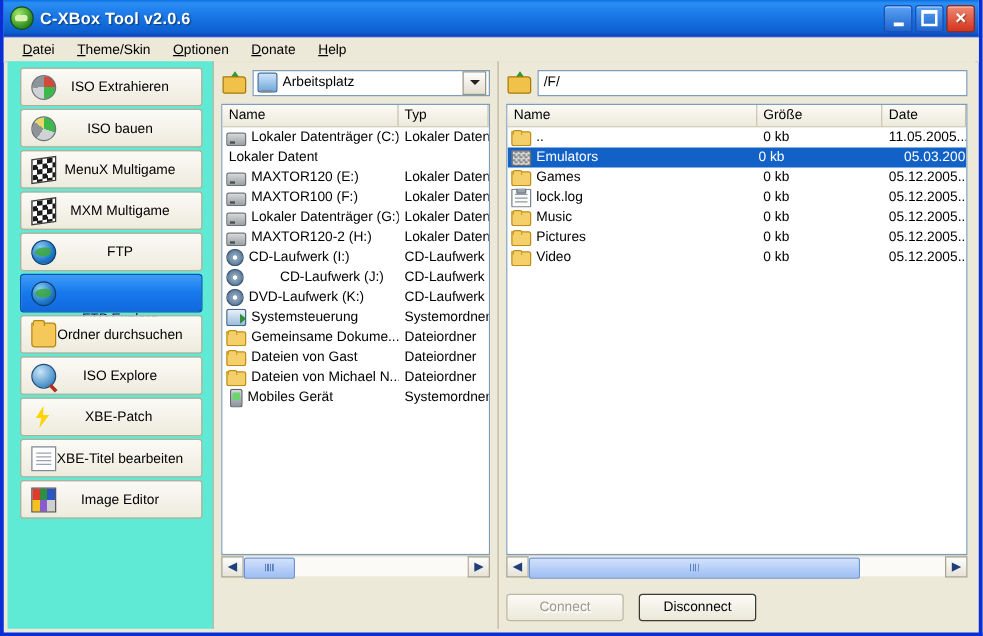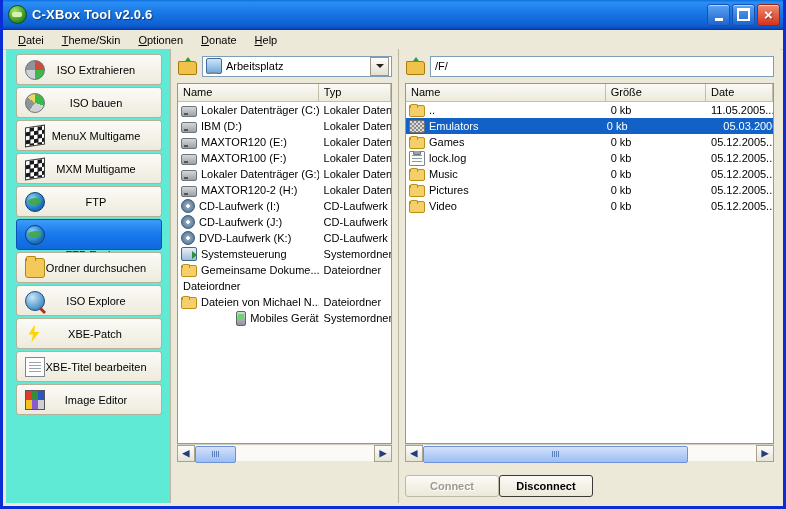--- a/index.html
+++ b/index.html
@@ -221,21 +221,21 @@
     display:flex;align-items:center;justify-content:center;
   }
   .hs-thumb:after{content:"";width:7px;height:6px;background:repeating-linear-gradient(90deg,#5c7fbe 0 1px,transparent 1px 2px);}
   
   .footer{flex:none;height:34px;display:flex;align-items:center;padding-top:8px;}
   .btn{
     height:22px;min-width:94px;box-sizing:border-box;
     background:linear-gradient(180deg,#fbfaf6,#ece9da);
     border:1px solid #8d8974;border-radius:3px;
     font-size:11px;color:#000;display:flex;align-items:center;justify-content:center;
-    cursor:pointer;font-weight:bold;
+    cursor:pointer;margin-right:12px;
   }
   .btn.disabled{color:#9c9a8e;border-color:#bdb9a6;text-shadow:1px 1px 0 #fff;cursor:default;}
   .btn.default{border:1px solid #3b3a33;}
 </style>
 </head>
 <body>
 
 <div class="window">
 
   <div class="titlebar">
@@ -325,24 +325,20 @@
           </div>
         <div class="lv-body" id="left-body">
             <div class="lv-row">
               <div class="cell name" style="width: 148px;">
                 <span class="ri ri-drive"></span>
                 <span>Lokaler Datenträger (C:)</span>
               </div>
               <div class="cell" style="width: 76px;">Lokaler Datentr</div>
             </div>
             <div class="lv-row">
-              <div class="cell name" style="width: 148px;">
-                <span class="ri ri-drive"></span>
-                <span>IBM (D:)</span>
-              </div>
               <div class="cell" style="width: 76px;">Lokaler Datentr</div>
             </div>
             <div class="lv-row">
               <div class="cell name" style="width: 148px;">
                 <span class="ri ri-drive"></span>
                 <span>MAXTOR120 (E:)</span>
               </div>
               <div class="cell" style="width: 76px;">Lokaler Datentr</div>
             </div>
             <div class="lv-row">
@@ -367,21 +363,21 @@
               <div class="cell" style="width: 76px;">Lokaler Datentr</div>
             </div>
             <div class="lv-row">
               <div class="cell name" style="width: 148px;">
                 <span class="ri ri-cd"></span>
                 <span>CD-Laufwerk (I:)</span>
               </div>
               <div class="cell" style="width: 76px;">CD-Laufwerk</div>
             </div>
             <div class="lv-row">
-              <div class="cell name" style="width: 148px;">
+              <div class="cell name" style="width: 148px; gap: 25px;">
                 <span class="ri ri-cd"></span>
                 <span>CD-Laufwerk (J:)</span>
               </div>
               <div class="cell" style="width: 76px;">CD-Laufwerk</div>
             </div>
             <div class="lv-row">
               <div class="cell name" style="width: 148px;">
                 <span class="ri ri-cd"></span>
                 <span>DVD-Laufwerk (K:)</span>
               </div>
@@ -395,31 +391,35 @@
               <div class="cell" style="width: 76px;">Systemordner</div>
             </div>
             <div class="lv-row">
               <div class="cell name" style="width: 148px;">
                 <span class="ri ri-folder"></span>
                 <span>Gemeinsame Dokume...</span>
               </div>
               <div class="cell" style="width: 76px;">Dateiordner</div>
             </div>
             <div class="lv-row">
+              <div class="cell name" style="width: 148px;">
+                <span class="ri ri-folder"></span>
+                <span>Dateien von Gast</span>
+              </div>
               <div class="cell" style="width: 76px;">Dateiordner</div>
             </div>
             <div class="lv-row">
               <div class="cell name" style="width: 148px;">
                 <span class="ri ri-folder"></span>
                 <span>Dateien von Michael N...</span>
               </div>
               <div class="cell" style="width: 76px;">Dateiordner</div>
             </div>
             <div class="lv-row">
-              <div class="cell name" style="width: 148px; justify-content: flex-end;">
+              <div class="cell name" style="width: 148px;">
                 <span class="ri ri-device"></span>
                 <span>Mobiles Gerät</span>
               </div>
               <div class="cell" style="width: 76px;">Systemordner</div>
             </div>
           </div>
       </div>
       <div class="hscroll">
         <div class="hs-btn">
           <span>◀</span>

